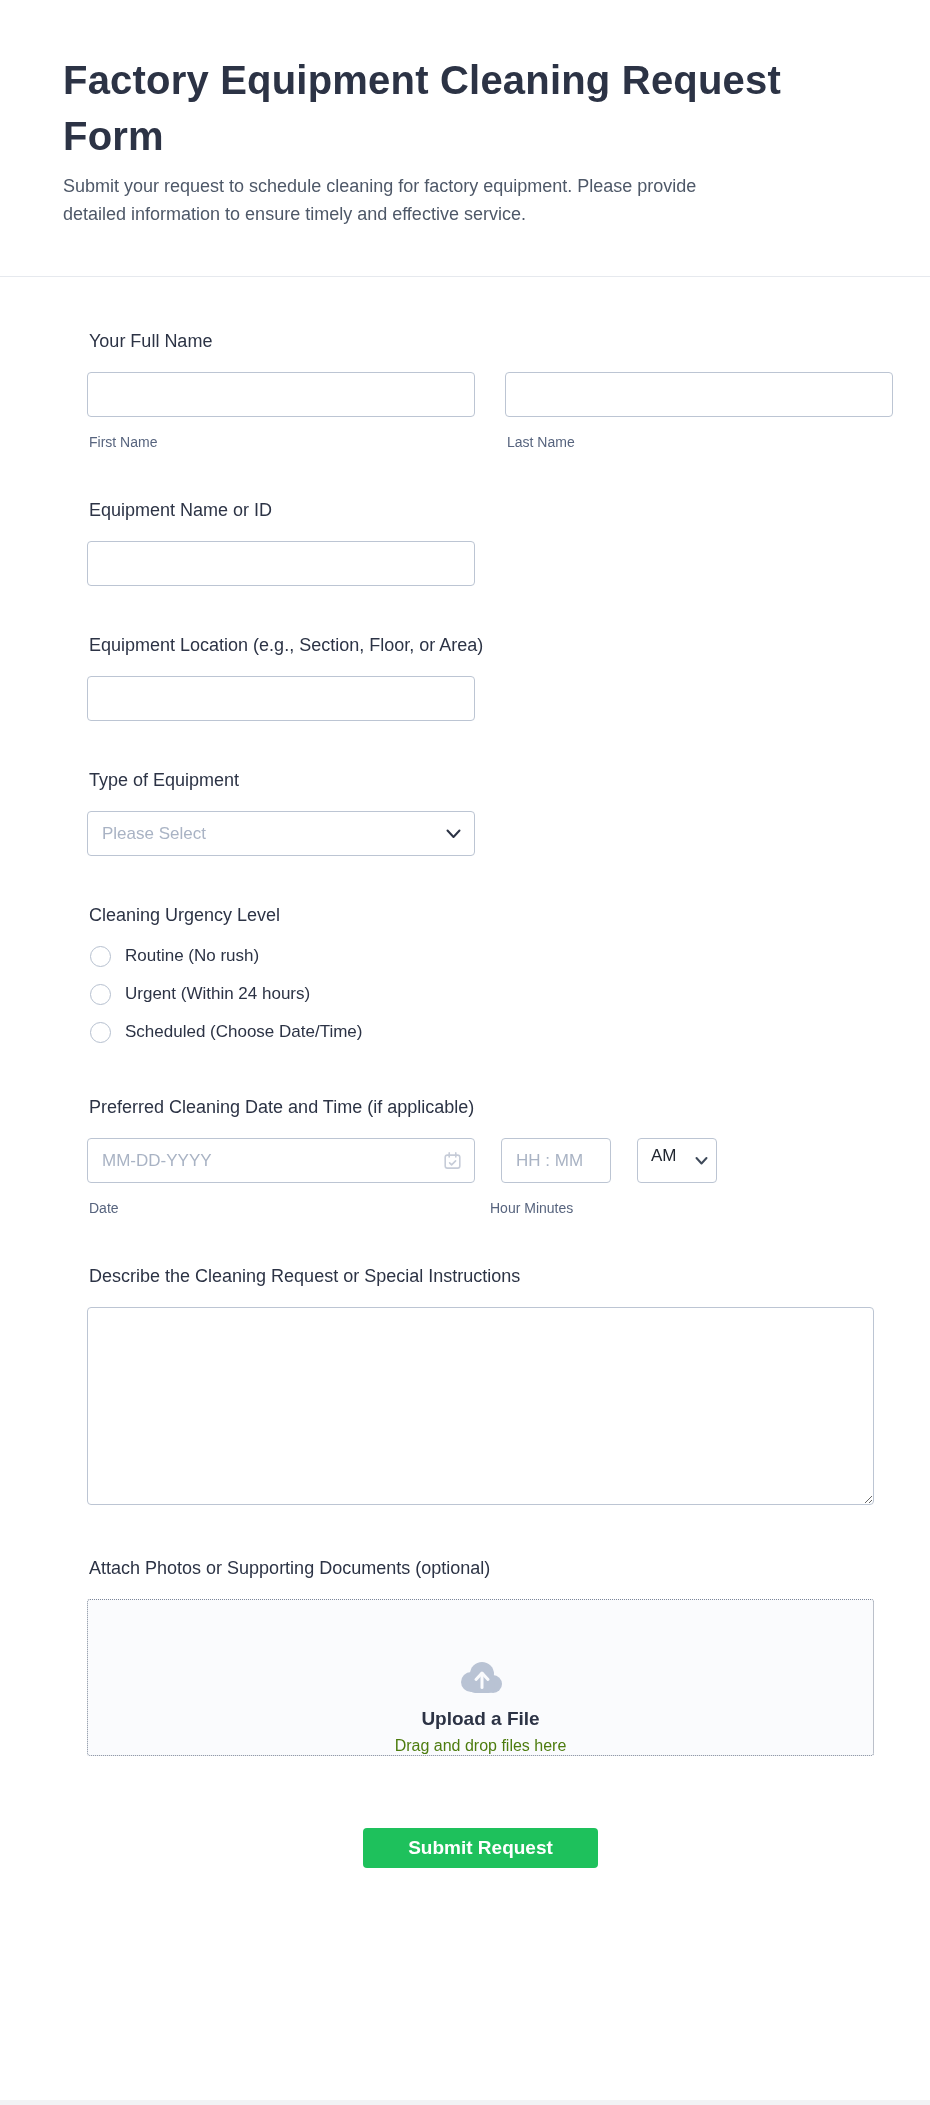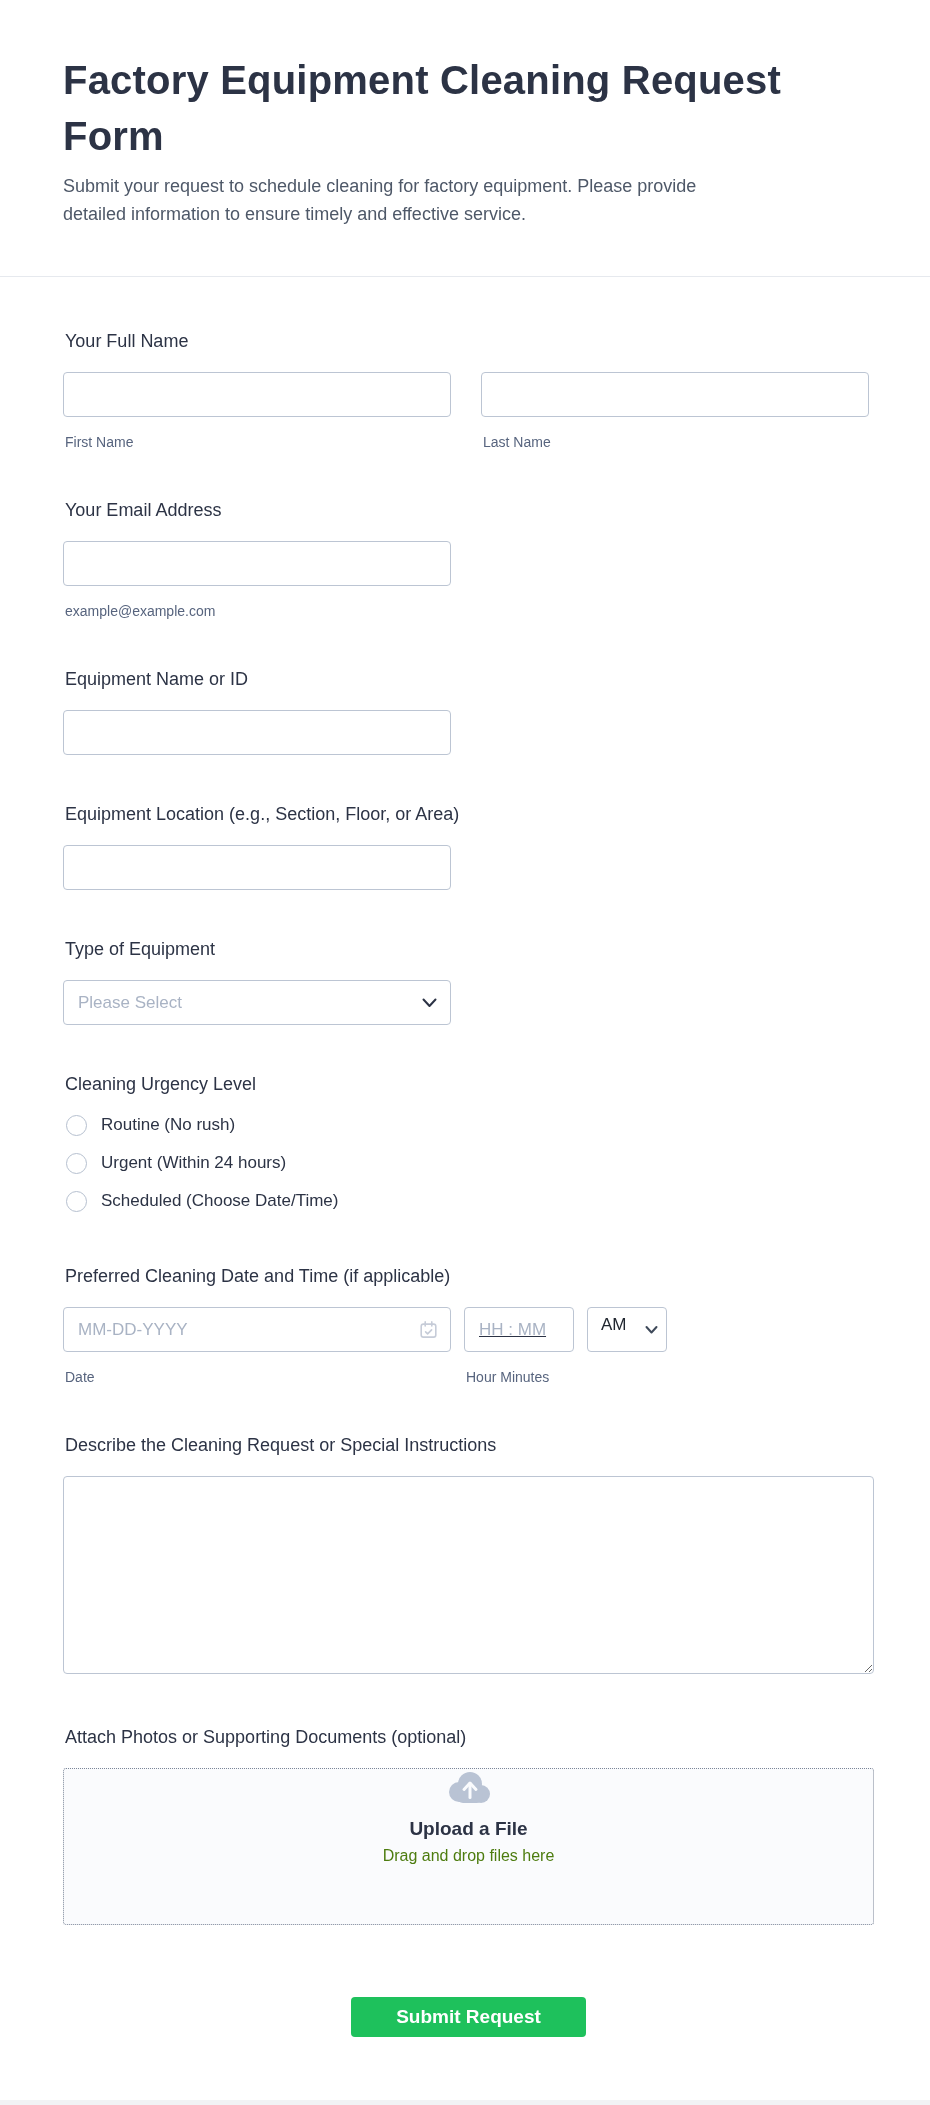--- a/index.html
+++ b/index.html
@@ -25,21 +25,21 @@
     font-size: 18px; line-height: 28px;
     color: #4e5868;
     max-width: 690px;
   }
   .divider {
     margin-top: 48px;
     border-top: 1px solid var(--divider, #e6e9ee);
     width: 100%;
   }
   
-  .form-body { padding: 53px 56px 0 63px; }
+  .form-body { padding: 53px 56px 0 63px; margin-left: 24px; }
   .q { margin-bottom: 48px; }
   .q-urgency { margin-bottom: 52px; }
   .q-attach { margin-bottom: 0; }
   .q-label {
     font-size: 18px; line-height: 22px; font-weight: 500;
     color: var(--label_text, #2c3345);
     margin-bottom: 20px; padding-left: 2px;
   }
   .row { display: flex; gap: 30px; }
   .col { display: flex; flex-direction: column; }
@@ -78,21 +78,21 @@
     height: 22px; margin-bottom: 16px; cursor: pointer;
   }
   .radio-row:last-child { margin-bottom: 0; }
   .radio-circle {
     width: 21px; height: 21px; flex: 0 0 21px;
     border: 1px solid #b6c0cf; border-radius: 50%;
     background: #fff; margin-left: 3px;
   }
   .radio-label { font-size: 17px; color: var(--label_text, #2c3345); }
   
-  .dt-row { display: flex; gap: 13px; text-decoration: underline; }
+  .dt-row { display: flex; gap: 26px; }
   .date-wrap { position: relative; width: 388px; }
   .date-wrap .input { width: 100%; padding-right: 42px; }
   .cal-icon {
     position: absolute; right: 13px; top: 50%;
     transform: translateY(-50%); pointer-events: none;
   }
   .time-input { width: 110px; }
   .ampm-wrap { width: 80px; }
   select.ampm {
     color: #20262f; font-weight: 500; font-size: 17px;
@@ -110,21 +110,21 @@
     font-size: 17px; color: var(--label_text, #2c3345);
     padding: 12px 14px; outline: none; resize: both;
   }
   
   .dropzone {
     width: 100%; height: 157px;
     border: 1px dotted var(--dropzone_border, #7c8698);
     border-radius: 3px;
     background: var(--dropzone_bg, #fafbfd);
     display: flex; flex-direction: column;
-    align-items: center; justify-content: flex-start;
+    align-items: center; justify-content: flex-end;
     cursor: pointer;
   }
   .upload-title {
     margin-top: 13px;
     font-size: 19px; font-weight: 700;
     color: var(--label_text, #2c3345);
   }
   .upload-hint {
     margin-top: 7px;
     font-size: 16px; color: #4d7c0f;
@@ -164,25 +164,20 @@
         <input type="text" class="input" style="">
         <div class="sublabel">First Name</div>
       </div>
       <div class="col">
         <input type="text" class="input" style="">
         <div class="sublabel">Last Name</div>
       </div>
     </div>
   </section>
 
-  <section class="q">
-    <div class="q-label">Your Email Address</div>
-    <input type="text" class="input" style="">
-    <div class="sublabel">example@example.com</div>
-  </section>
 
   <section class="q">
     <div class="q-label">Equipment Name or ID</div>
     <input type="text" class="input" style="">
   </section>
 
   <section class="q">
     <div class="q-label">Equipment Location (e.g., Section, Floor, or Area)</div>
     <input type="text" class="input" style="">
   </section>

